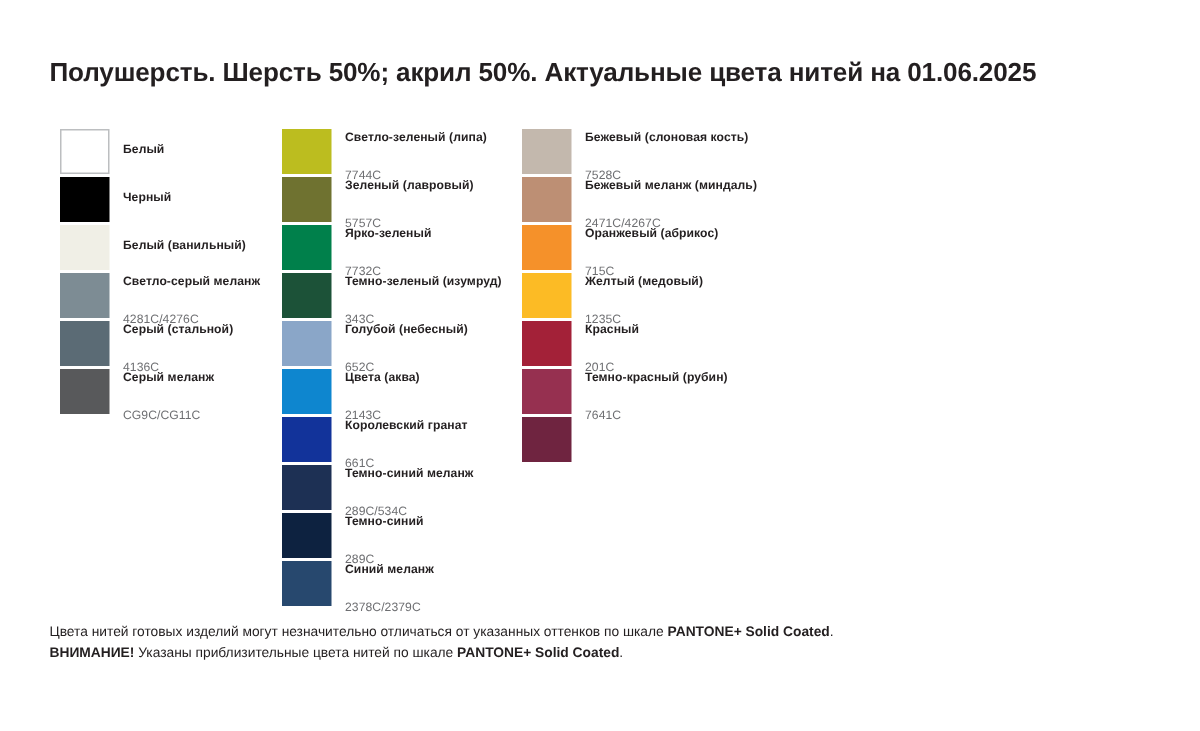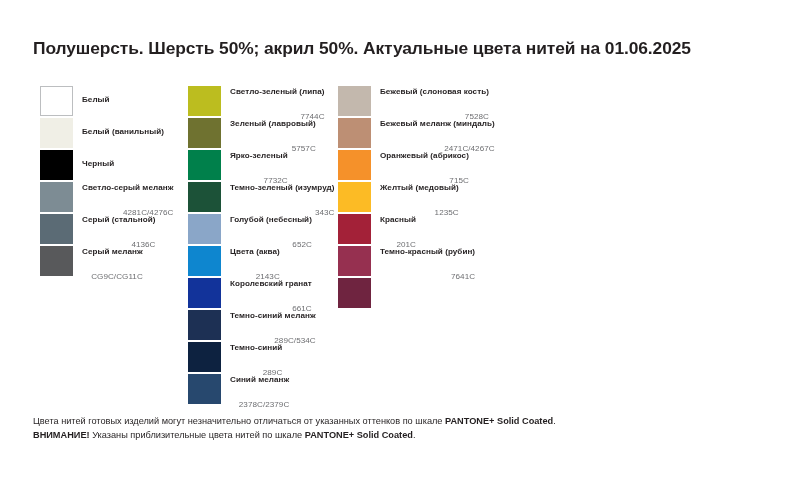--- a/index.html
+++ b/index.html
@@ -37,28 +37,27 @@
     white-space: nowrap;
   }
 
   
   .column {
     position: absolute;
     top: 86px;
   }
   #col-1 { left: 40px;  width: 150px; }
   #col-2 { left: 188px; width: 152px; }
-  #col-3 { left: 338px; width: 200px; }
+  #col-3 { left: 348px; width: 200px; }
 
   .swatch-row {
     position: relative;
     height: 32px;
     display: flex;
     align-items: flex-start;
-    text-align: right;
   }
 
   .swatch {
     width: 33px;
     height: 30px;
     flex: 0 0 33px;
     box-sizing: border-box;
   }
   .swatch.outlined {
     border: 1px solid #bcbec0;
@@ -107,29 +106,29 @@
   <div id="title">Полушерсть. Шерсть 50%; акрил 50%. Актуальные цвета нитей на 01.06.2025</div>
 
   <div class="column" id="col-1">
       <div class="swatch-row single">
         <div class="swatch outlined" style="background: rgb(255, 255, 255);"></div>
         <div class="swatch-text">
           <div class="swatch-name">Белый</div>
         </div>
       </div>
       <div class="swatch-row single">
+        <div class="swatch" style="background: rgb(0, 0, 0);"></div>
+        <div class="swatch-text">
+          <div class="swatch-name">Черный</div>
+        </div>
+      </div>
+      <div class="swatch-row single">
         <div class="swatch" style="background: rgb(240, 239, 230);"></div>
         <div class="swatch-text">
           <div class="swatch-name">Белый (ванильный)</div>
-        </div>
-      </div>
-      <div class="swatch-row single">
-        <div class="swatch" style="background: rgb(0, 0, 0);"></div>
-        <div class="swatch-text">
-          <div class="swatch-name">Черный</div>
         </div>
       </div>
       <div class="swatch-row">
         <div class="swatch" style="background: rgb(125, 140, 148);"></div>
         <div class="swatch-text">
           <div class="swatch-name">Светло-серый меланж</div>
           <div class="swatch-code">4281C/4276C</div>
         </div>
       </div>
       <div class="swatch-row">

